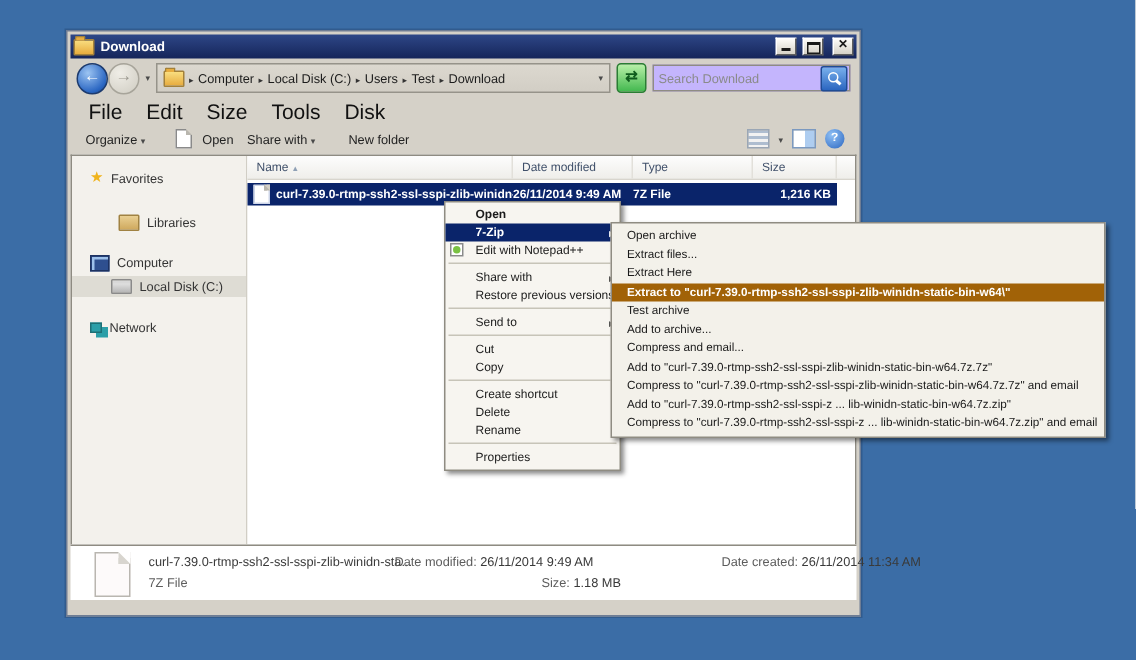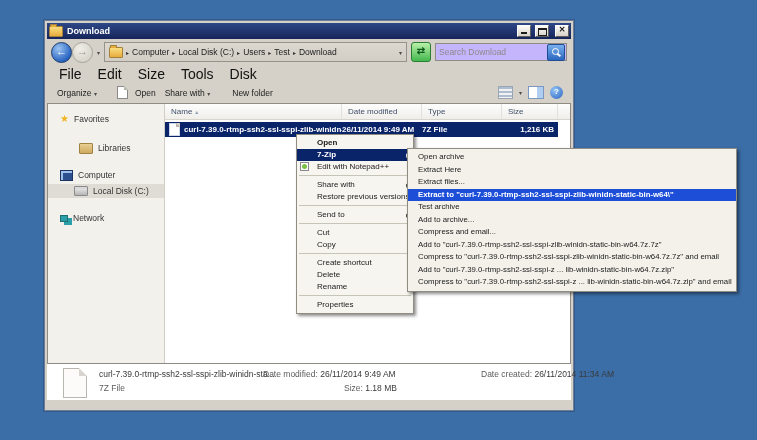--- a/index.html
+++ b/index.html
@@ -78,39 +78,39 @@
   .fr-size{width:52px;text-align:right;box-sizing:border-box;}
   .page-icon.on-blue{border-color:#cdd5e8;}
 
   
   .details{height:36px;background:#ffffff;border-top:1px solid #8e8b82;position:relative;font-size:8.5px;color:#3a3a3a;}
   .big-file-icon{position:absolute;left:16px;top:4px;width:22px;height:28px;background:#fdfafa;border:1px solid #b9b6b0;}
   .big-file-icon::after{content:"";position:absolute;right:-1px;top:-1px;border:4px solid #ffffff;border-left-color:#d8d5cf;border-bottom-color:#d8d5cf;}
   .d-name{position:absolute;left:52px;top:5px;white-space:nowrap;}
   .d-type{position:absolute;left:52px;top:19px;color:#5c5c5c;}
   .d-modified{position:absolute;left:216px;top:5px;white-space:nowrap;}
-  .d-size{position:absolute;left:297px;top:19px;white-space:nowrap;}
+  .d-size{position:absolute;left:314px;top:19px;white-space:nowrap;}
   .d-created{position:absolute;left:434px;top:5px;white-space:nowrap;}
   .d-label{color:#5c5c5c;}
 
   
   .context-menu{position:absolute;left:296px;top:134px;width:118px;background:#f7f5f0;border:1px solid #8f8c82;
     box-shadow:2px 2px 3px rgba(0,0,0,.45);padding:2px 0;z-index:10;font-size:8px;color:#1a1a1a;box-sizing:border-box;}
   .cm-item{position:relative;height:12px;line-height:12px;padding-left:20px;white-space:nowrap;overflow:hidden;}
   .cm-item.bold{font-weight:bold;}
   .cm-item.sel{background:#0a246a;color:#fff;font-weight:bold;}
   .cm-sep{border-top:1px solid #c7c4b8;margin:2px 2px 3px 2px;height:0;}
   .menu-arrow{position:absolute;right:3px;top:0;}
   .menu-arrow::before{content:"\25B6";font-size:5px;}
   .npp-icon{position:absolute;left:3px;top:1px;width:9px;height:9px;background:#ffffff;border:1px solid #8a8a8a;box-sizing:border-box;}
   .npp-icon::before{content:"";position:absolute;left:1px;top:1px;width:5px;height:5px;border-radius:50%;background:#7ac143;}
   .submenu{position:absolute;left:407px;top:148px;width:330px;background:#f3f1ea;border:1px solid #8f8c82;
     box-shadow:2px 2px 3px rgba(0,0,0,.45);padding:2px 0;z-index:11;font-size:7.8px;color:#1a1a1a;box-sizing:border-box;}
   .sm-item{height:12.5px;line-height:12.5px;padding-left:10px;white-space:nowrap;overflow:hidden;}
-  .sm-item.sel{background:#1d4ed8;color:#fff;font-weight:bold;}
+  .sm-item.sel{background:#a16207;color:#fff;font-weight:bold;}
 </style>
 </head>
 <body>
 
 <div class="desktop">
   <div class="window">
 
     <div class="titlebar">
       <span class="folder-icon"></span>
       <span class="title-text">Download</span>
@@ -241,22 +241,22 @@
     <div class="cm-sep"></div>
     <div class="cm-item"><span>Create shortcut</span></div>
     <div class="cm-item"><span>Delete</span></div>
     <div class="cm-item"><span>Rename</span></div>
     <div class="cm-sep"></div>
     <div class="cm-item"><span>Properties</span></div>
   </div>
 
   <div class="submenu">
     <div class="sm-item">Open archive</div>
+    <div class="sm-item">Extract files...</div>
     <div class="sm-item">Extract Here</div>
-    <div class="sm-item">Extract files...</div>
     <div class="sm-item sel">Extract to "curl-7.39.0-rtmp-ssh2-ssl-sspi-zlib-winidn-static-bin-w64\"</div>
     <div class="sm-item">Test archive</div>
     <div class="sm-item">Add to archive...</div>
     <div class="sm-item">Compress and email...</div>
     <div class="sm-item">Add to "curl-7.39.0-rtmp-ssh2-ssl-sspi-zlib-winidn-static-bin-w64.7z.7z"</div>
     <div class="sm-item">Compress to "curl-7.39.0-rtmp-ssh2-ssl-sspi-zlib-winidn-static-bin-w64.7z.7z" and email</div>
     <div class="sm-item">Add to "curl-7.39.0-rtmp-ssh2-ssl-sspi-z ... lib-winidn-static-bin-w64.7z.zip"</div>
     <div class="sm-item">Compress to "curl-7.39.0-rtmp-ssh2-ssl-sspi-z ... lib-winidn-static-bin-w64.7z.zip" and email</div>
   </div>
 </div>

